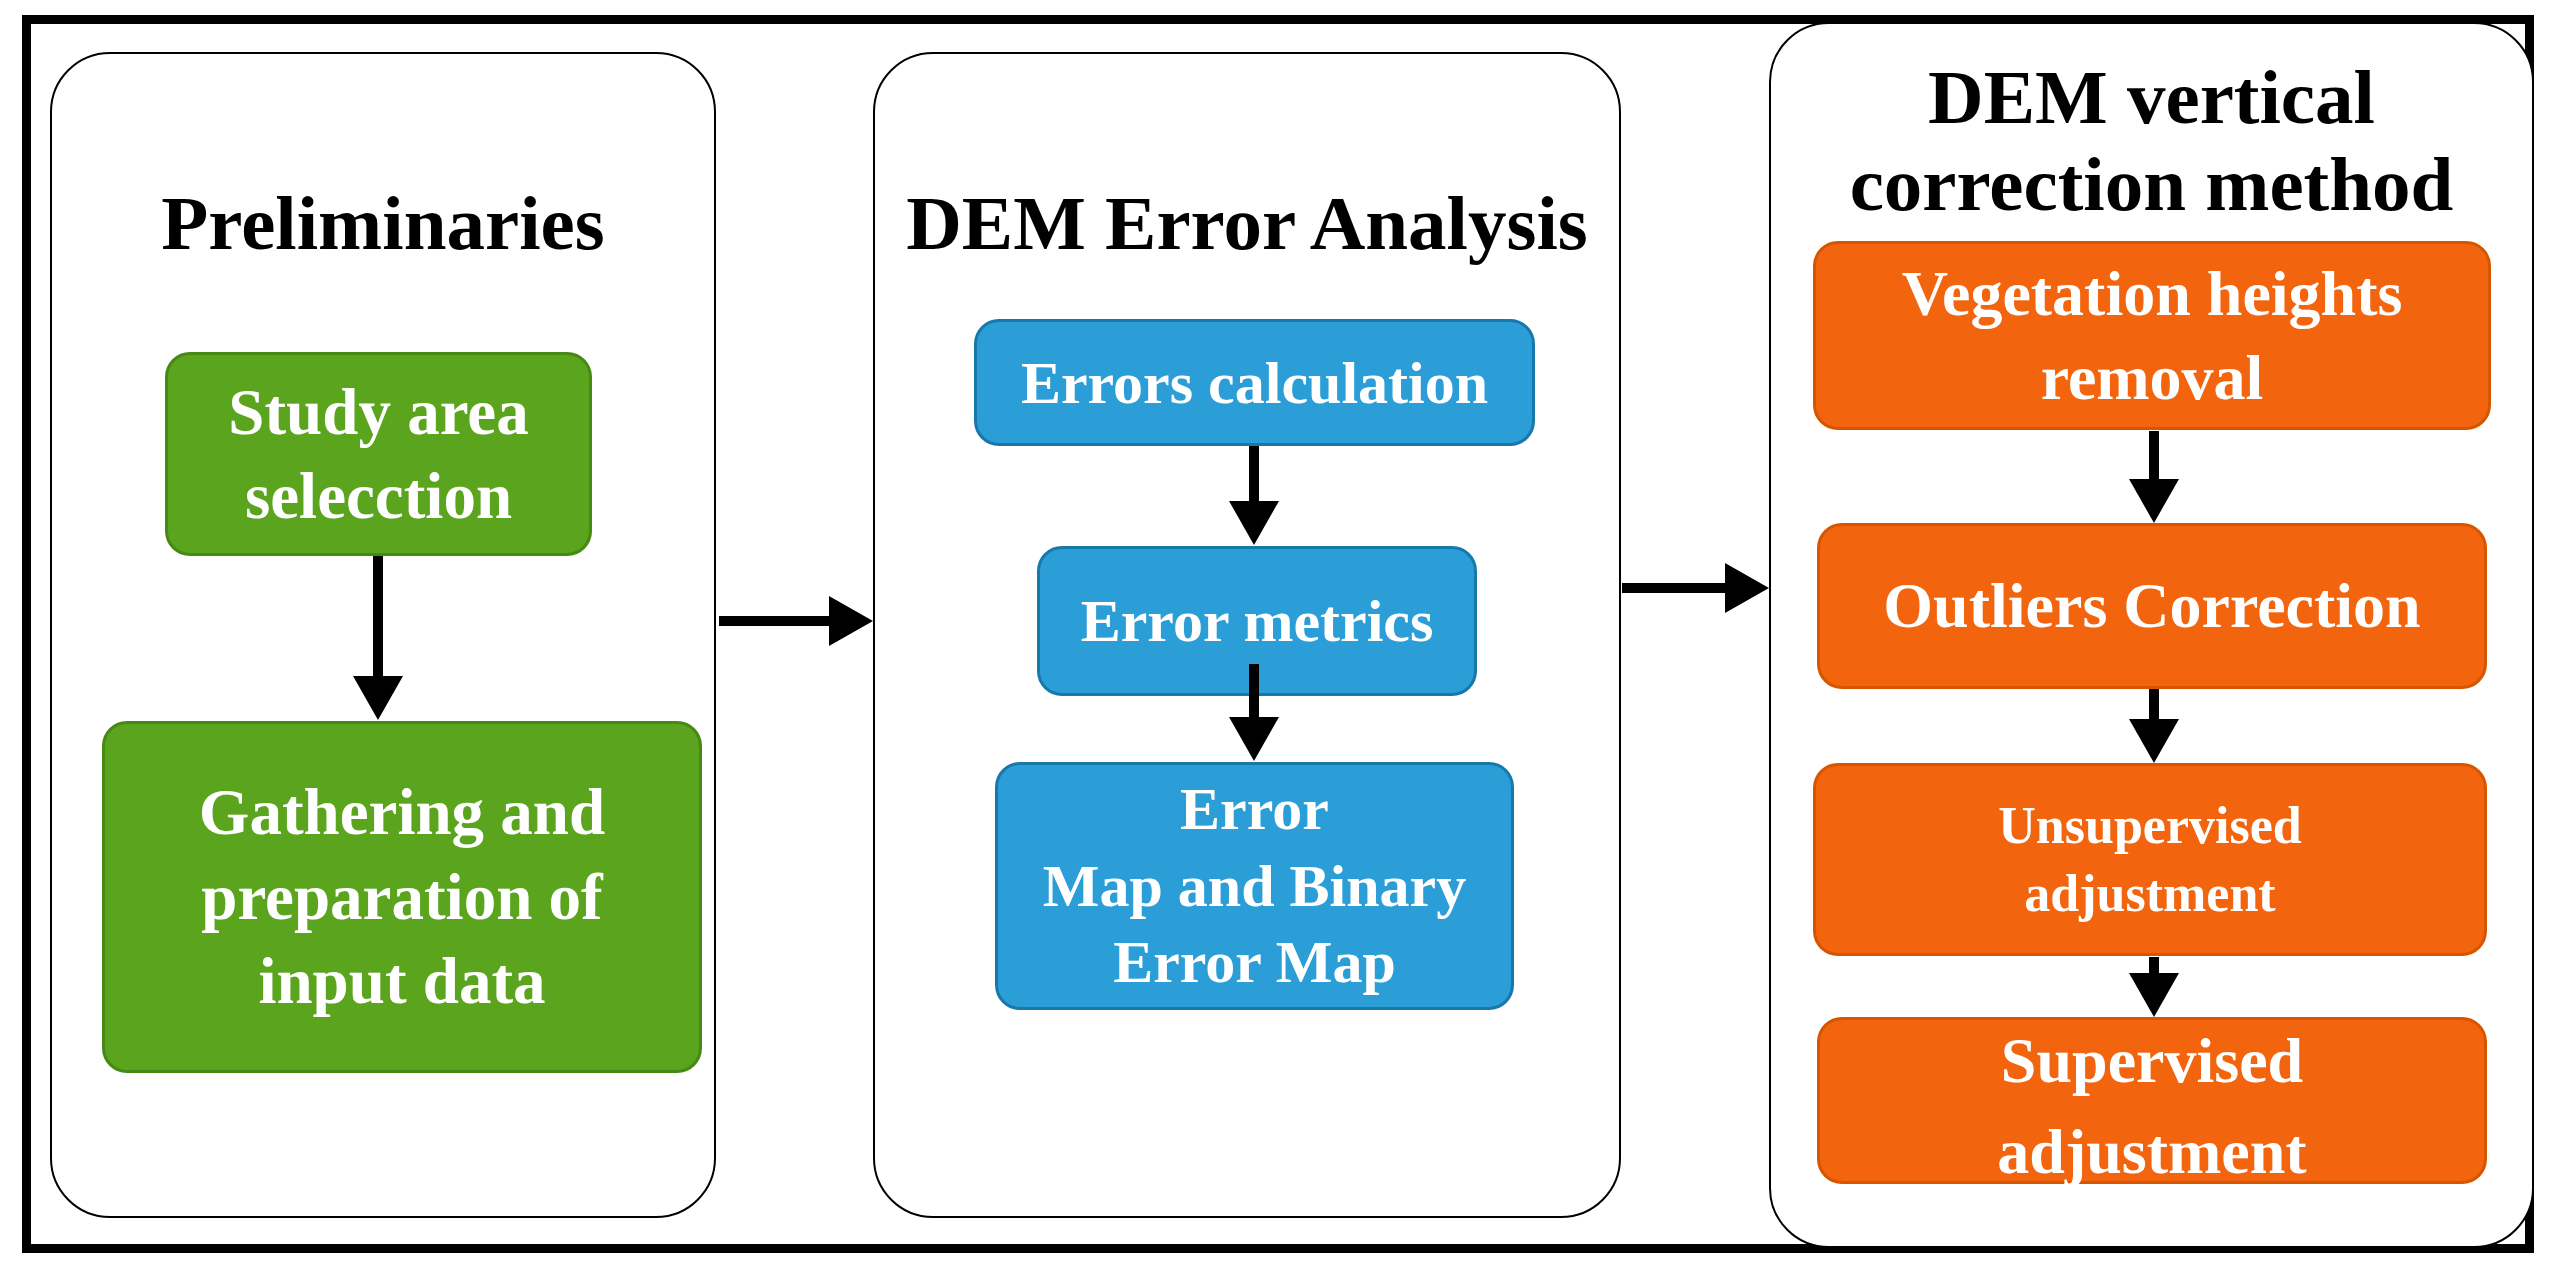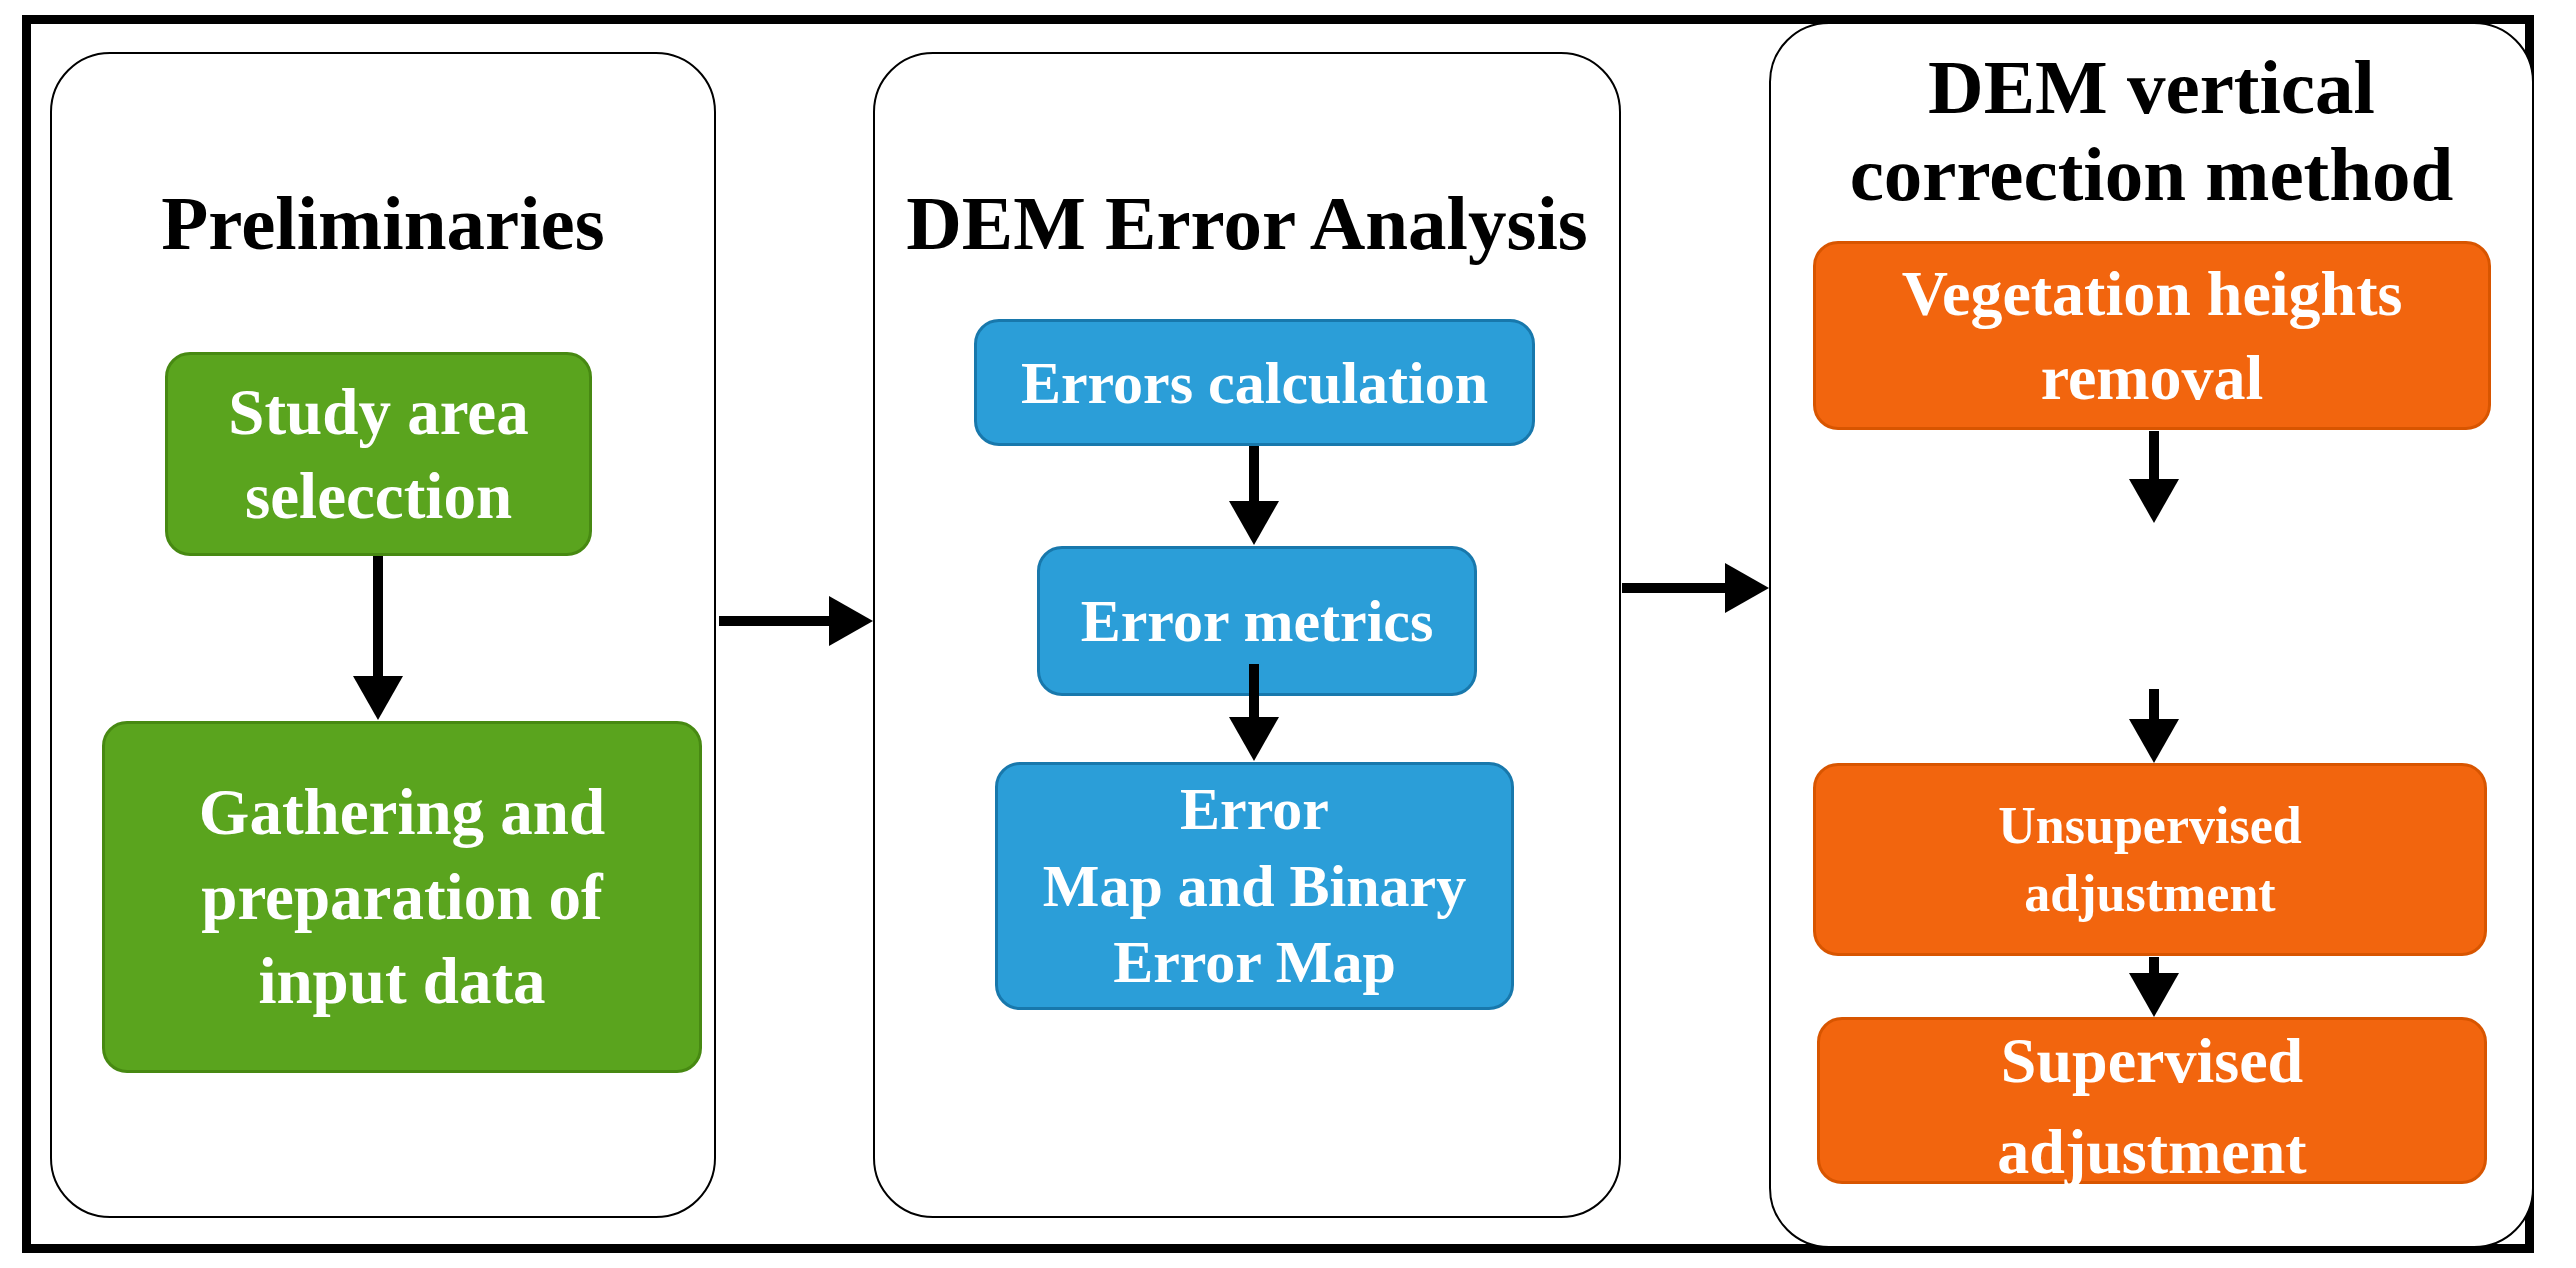--- a/index.html
+++ b/index.html
@@ -17,21 +17,21 @@
   }
   #col1{left:50px;top:52px;width:666px;height:1166px;}
   #col2{left:873px;top:52px;width:748px;height:1166px;}
   #col3{left:1769px;top:22px;width:765px;height:1226px;}
   .col-title{
     position:absolute;left:0;right:0;text-align:center;color:#000;
     font-size:77px;line-height:87px;white-space:nowrap;
   }
   #col1 .col-title{top:126px;text-align:center;}
   #col2 .col-title{top:126px;}
-  #col3 .col-title{top:20px;}
+  #col3 .col-title{top:30px;}
   .box{
     position:absolute;display:flex;flex-direction:column;align-items:center;justify-content:center;
     color:#fff;border-radius:25px;box-sizing:border-box;text-align:center;white-space:nowrap;
   }
   .box .line{line-height:1.3;}
   .green{background:#5aa41e;border:3.3px solid #478912;}
   .blue{background:#2b9ed8;border:3.3px solid #1878ac;}
   .orange{background:#f2650e;border:3.3px solid #d85500;}
 
   #g1{left:113px;top:298px;width:427px;height:204px;font-size:65px;}
@@ -137,20 +137,23 @@
     <div class="box orange" id="o1">
       <div class="line">Vegetation heights</div>
       <div class="line">removal</div>
     </div>
 
     <div class="varrow" id="a4">
       <div class="shaft"></div>
       <div class="head"></div>
     </div>
 
+    <div class="box orange" id="o2">
+      <div class="line">Outliers Correction</div>
+    </div>
 
     <div class="varrow" id="a5">
       <div class="shaft"></div>
       <div class="head"></div>
     </div>
 
     <div class="box orange" id="o3">
       <div class="line">Unsupervised</div>
       <div class="line">adjustment</div>
     </div>

